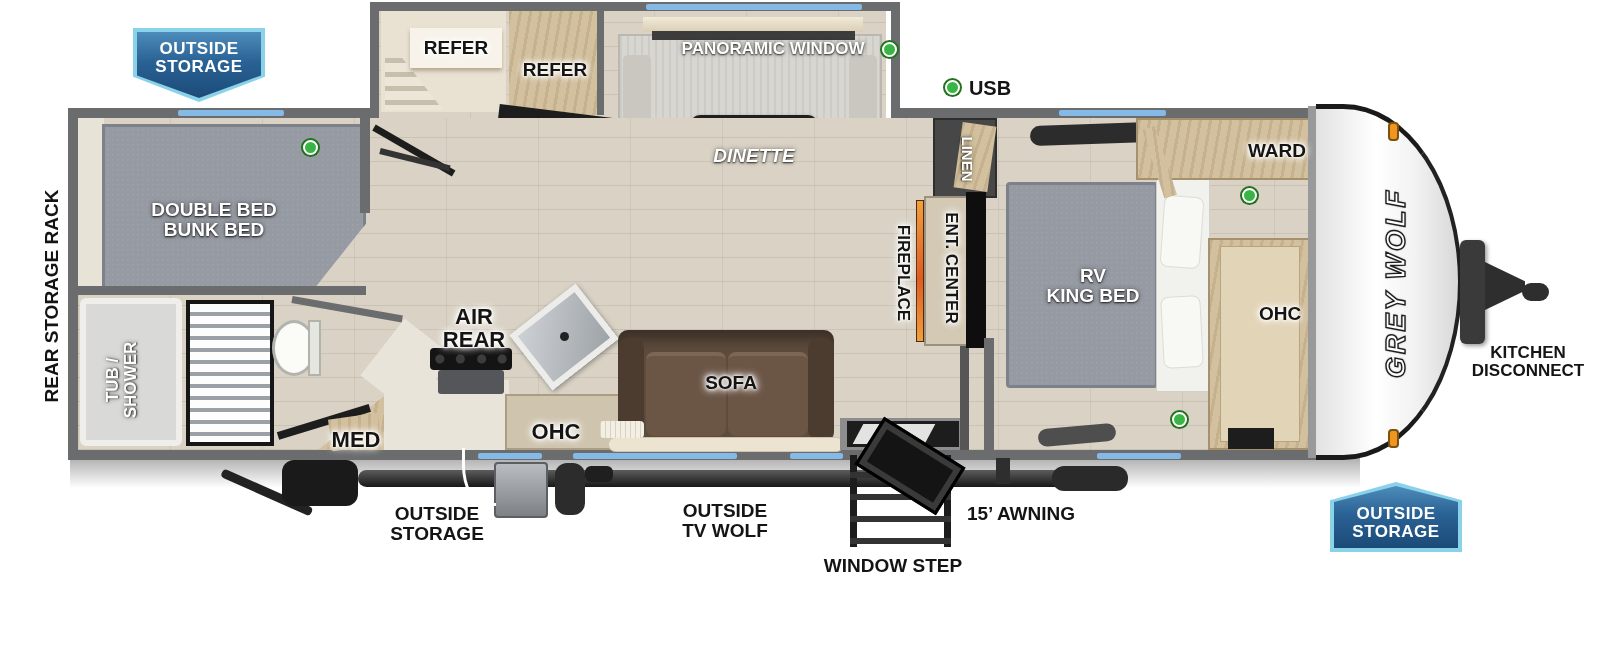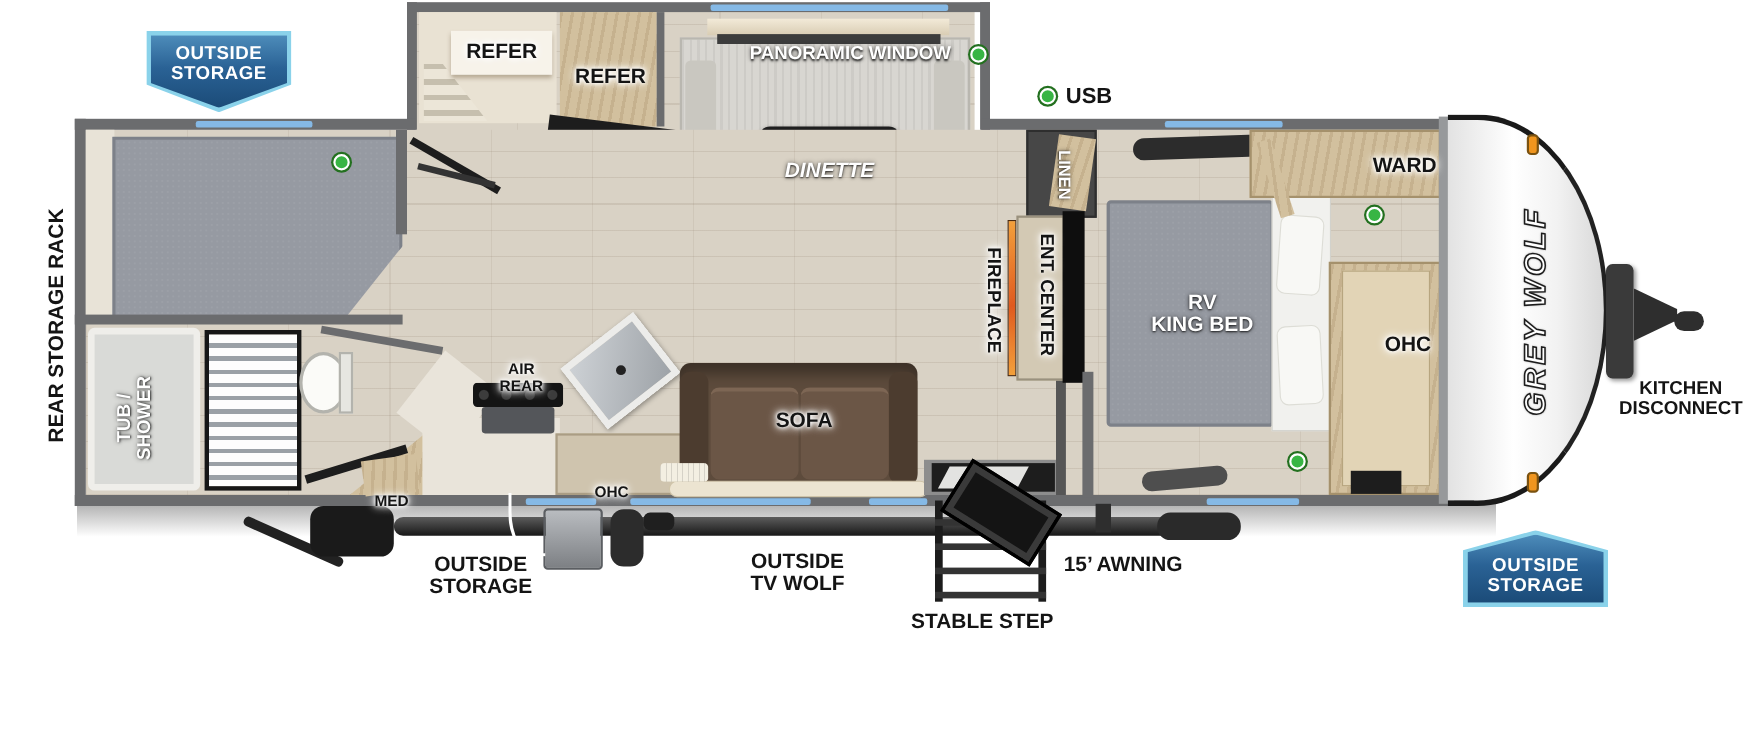--- a/index.html
+++ b/index.html
@@ -15,21 +15,21 @@
   .win{position:absolute;background:#85b9e6;border-radius:2px;}
   .wood{background:#d2c09e;background-image:repeating-linear-gradient(100deg,rgba(140,110,70,.18) 0 3px,transparent 3px 10px);}
   .cream{background:#ece6d9;}
   
   .lbl{position:absolute;transform:translate(-50%,-50%);text-align:center;line-height:1.05;
        white-space:nowrap;font-weight:bold;}
   .gl{color:#141414;text-shadow:0 0 3px #fff,0 0 5px #fff,0 0 8px #fff,0 0 10px #fff;}
   .wl{color:#fff;text-shadow:0 1px 2px rgba(0,0,0,.8),0 0 5px rgba(0,0,0,.45);}
   .rot-ccw{transform:translate(-50%,-50%) rotate(-90deg);}
   .rot-cw{transform:translate(-50%,-50%) rotate(90deg);}
-  .s15{font-size:15px;} .s17{font-size:17px;} .s18{font-size:14px;margin-top:15px;} .s19{font-size:19px;} .s20{font-size:20px;}
+  .s15{font-size:15px;} .s17{font-size:17px;} .s18{font-size:22px;} .s19{font-size:19px;} .s20{font-size:20px;}
   
   .dot{position:absolute;width:15px;height:15px;border-radius:50%;background:#38b544;
        border:2px solid #fff;box-shadow:0 0 0 2px #23701f;}
   
   .badge{position:absolute;}
   .badge .outer{position:absolute;inset:0;background:#8ad2ea;}
   .badge .inner{position:absolute;inset:4px;background:linear-gradient(180deg,#4d8cba 0%,#2a6295 45%,#1b4b78 100%);}
   .badge .txt{position:absolute;inset:0;display:flex;flex-direction:column;align-items:center;
        justify-content:center;color:#fff;font-weight:bold;font-size:17px;line-height:1.08;letter-spacing:.5px;}
   .clip-down{clip-path:polygon(0 0,100% 0,100% 66%,50% 100%,0 66%);}
@@ -186,20 +186,24 @@
   <div class="dot" style="left:1242px;top:188px;"></div>
   <div class="dot" style="left:1172px;top:412px;"></div>
 
   <div class="lbl gl s20" style="left:990px;top:88px;">USB</div>
 
   <div class="lbl gl s19" style="left:456px;top:48px;">REFER</div>
   <div class="lbl gl s19" style="left:555px;top:70px;">REFER</div>
   <div class="lbl wl s17" style="left:759px;top:49px;padding-left:28px;">PANORAMIC WINDOW</div>
   <div class="lbl wl s19" style="left:754px;top:156px;font-style:italic;">DINETTE</div>
 
+  <div class="lbl wl s19" style="left:214px;top:220px;">
+    <div>DOUBLE BED</div>
+    <div>BUNK BED</div>
+  </div>
   <div class="lbl wl s17 rot-ccw" style="left:122px;top:380px;">
     <div>TUB /</div>
     <div>SHOWER</div>
   </div>
   <div class="lbl gl s18" style="left:356px;top:440px;">MED</div>
 
   <div class="lbl gl s18" style="left:474px;top:328px;">
     <div>AIR</div>
     <div>REAR</div>
   </div>
@@ -220,20 +224,20 @@
   <div class="lbl gl s19 rot-ccw" style="left:52px;top:296px;">REAR STORAGE RACK</div>
 
   <div class="lbl gl s19" style="left:437px;top:524px;">
     <div>OUTSIDE</div>
     <div>STORAGE</div>
   </div>
   <div class="lbl gl s19" style="left:725px;top:521px;">
     <div>OUTSIDE</div>
     <div>TV WOLF</div>
   </div>
-  <div class="lbl gl s19" style="left:893px;top:566px;">STABLE STEP</div>
+  <div class="lbl gl s19" style="left:893px;top:566px;">WINDOW STEP</div>
   <div class="lbl gl s19" style="left:1021px;top:514px;">15’ AWNING</div>
   <div class="lbl gl s17" style="left:1528px;top:362px;">
     <div>KITCHEN</div>
     <div>DISCONNECT</div>
   </div>
 
 </div>
 
 </body></html>

